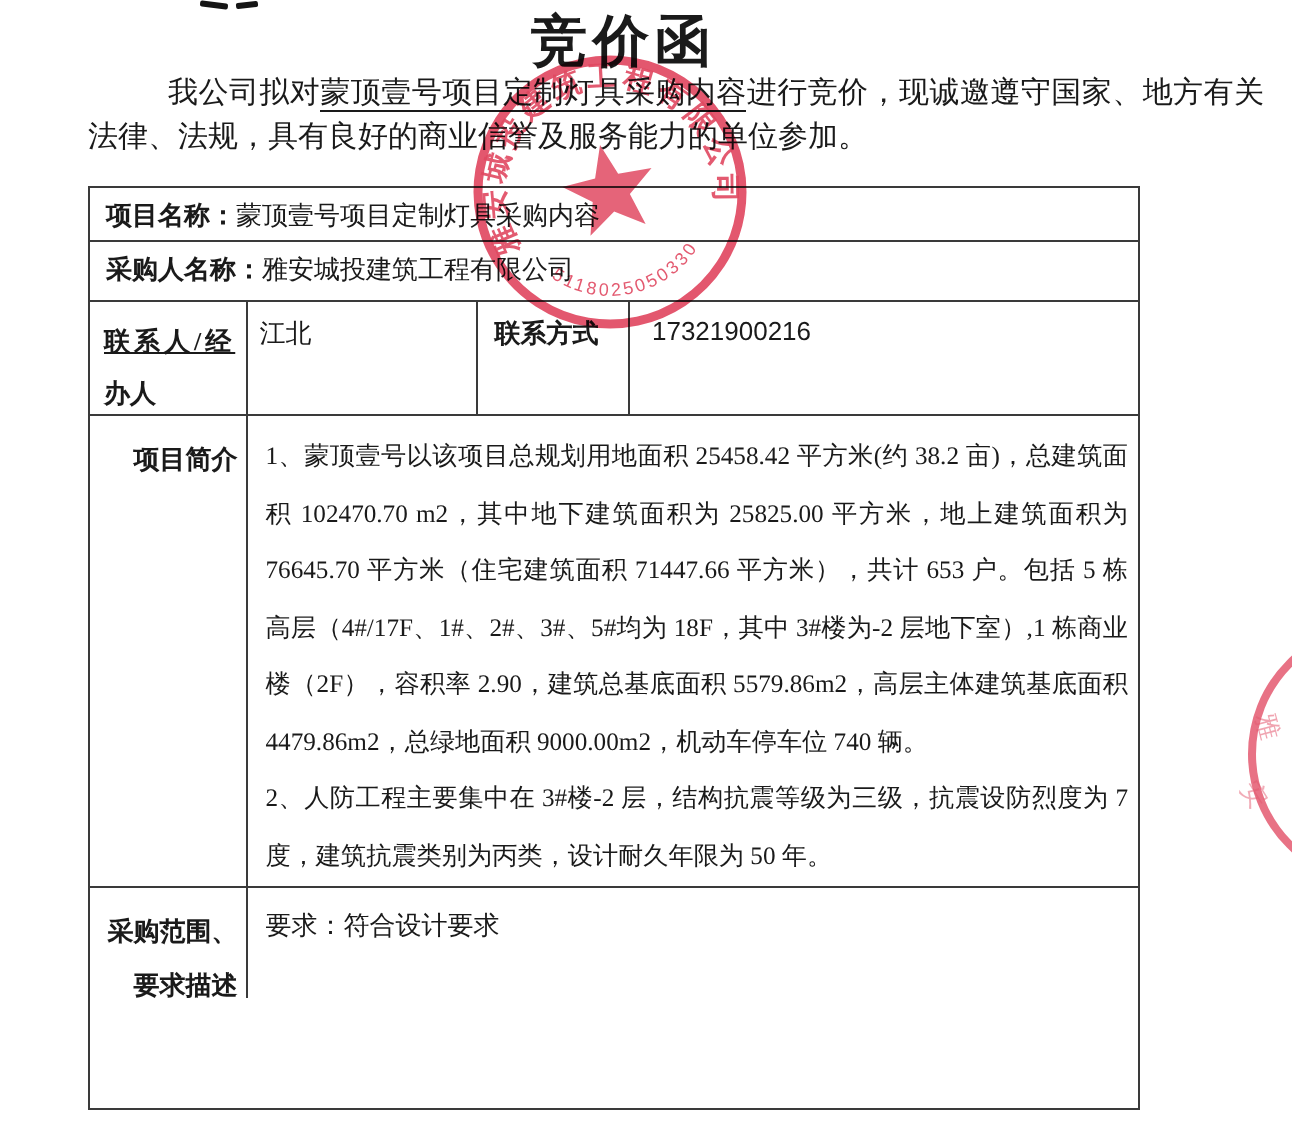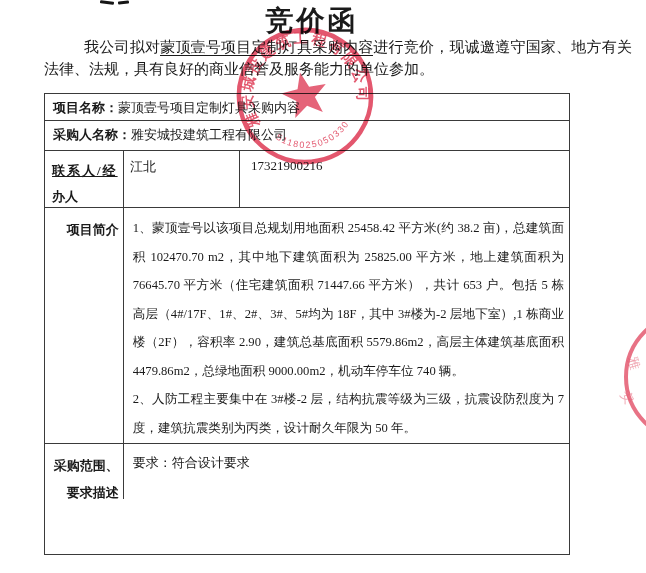--- a/index.html
+++ b/index.html
@@ -31,21 +31,21 @@
   .r1{height:27px;}
   .r2{height:30px;}
   .r3{height:57px;}
   .r4{height:236px;}
   .r5{height:55px;}
   .r6{height:54px;}
   .full-cell{width:100%;padding:5px 8px 0 8px;}
   .c-lab{width:78px;padding:7px 4px 0 7px;line-height:26px;}
   .c-person{width:116px;padding:7px 0 0 6px;}
   .c-meth{width:76px;padding:7px 0 0 8px;}
-  .c-phone{width:256px;padding:7px 0 0 11px;font-family:Liberation Serif, serif;}
+  .c-phone{width:256px;padding:7px 0 0 11px;font-family:Liberation Sans, sans-serif;}
   .c-wide{width:448px;}
   .intro-body{padding:6px 5px 0 9px;line-height:28.5px;font-size:12.6px;text-align:justify;}
   .intro-body p{margin:0;}
   .scope-body{padding:5px 5px 0 9px;line-height:27.5px;font-size:13px;}
   .dur-body{padding:6px 5px 0 9px;line-height:21.5px;font-size:13px;}
   .lab-top{padding-top:8px;line-height:27px;text-align:right;}
   .lab-center{text-align:center;padding-left:0;}
   .lab-sp{letter-spacing:2px;text-decoration:underline;}
   .dur-lab{line-height:22px;padding-top:8px;}
   .stamp{
@@ -77,20 +77,21 @@
   <div class="t-row r2">
     <div class="cell full-cell"><span class="lbl">采购人名称：</span><span>雅安城投建筑工程有限公司</span></div>
   </div>
 
   <div class="t-row r3">
     <div class="cell c-lab">
       <div class="lbl lab-sp">联系人/经</div>
       <div class="lbl">办人</div>
     </div>
     <div class="cell c-person">江北</div>
+    <div class="cell c-meth lbl">联系方式</div>
     <div class="cell c-phone">17321900216</div>
   </div>
 
   <div class="t-row r4">
     <div class="cell c-lab lab-top">
       <span class="lbl">项目简介</span>
     </div>
     <div class="cell c-wide intro-body">
       <p>1、蒙顶壹号以该项目总规划用地面积 25458.42 平方米(约 38.2 亩)，总建筑面积 102470.70 m2，其中地下建筑面积为 25825.00 平方米，地上建筑面积为 76645.70 平方米（住宅建筑面积 71447.66 平方米），共计 653 户。包括 5 栋高层（4#/17F、1#、2#、3#、5#均为 18F，其中 3#楼为-2 层地下室）,1 栋商业楼（2F），容积率 2.90，建筑总基底面积 5579.86m2，高层主体建筑基底面积 4479.86m2，总绿地面积 9000.00m2，机动车停车位 740 辆。</p>
       <p>2、人防工程主要集中在 3#楼-2 层，结构抗震等级为三级，抗震设防烈度为 7 度，建筑抗震类别为丙类，设计耐久年限为 50 年。</p>

